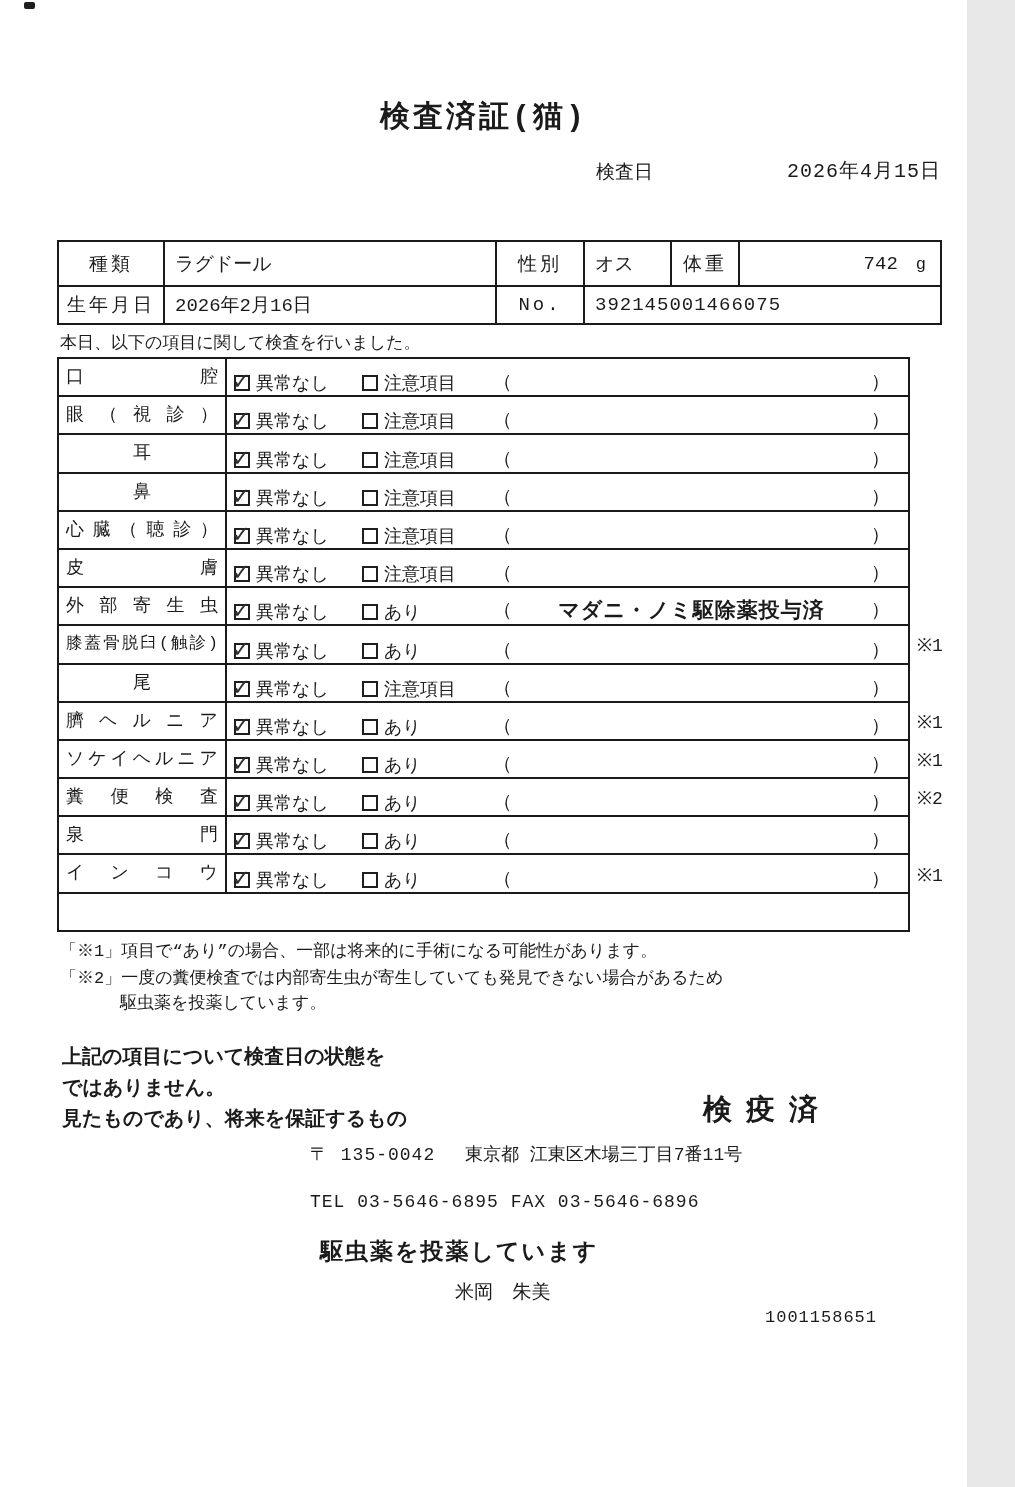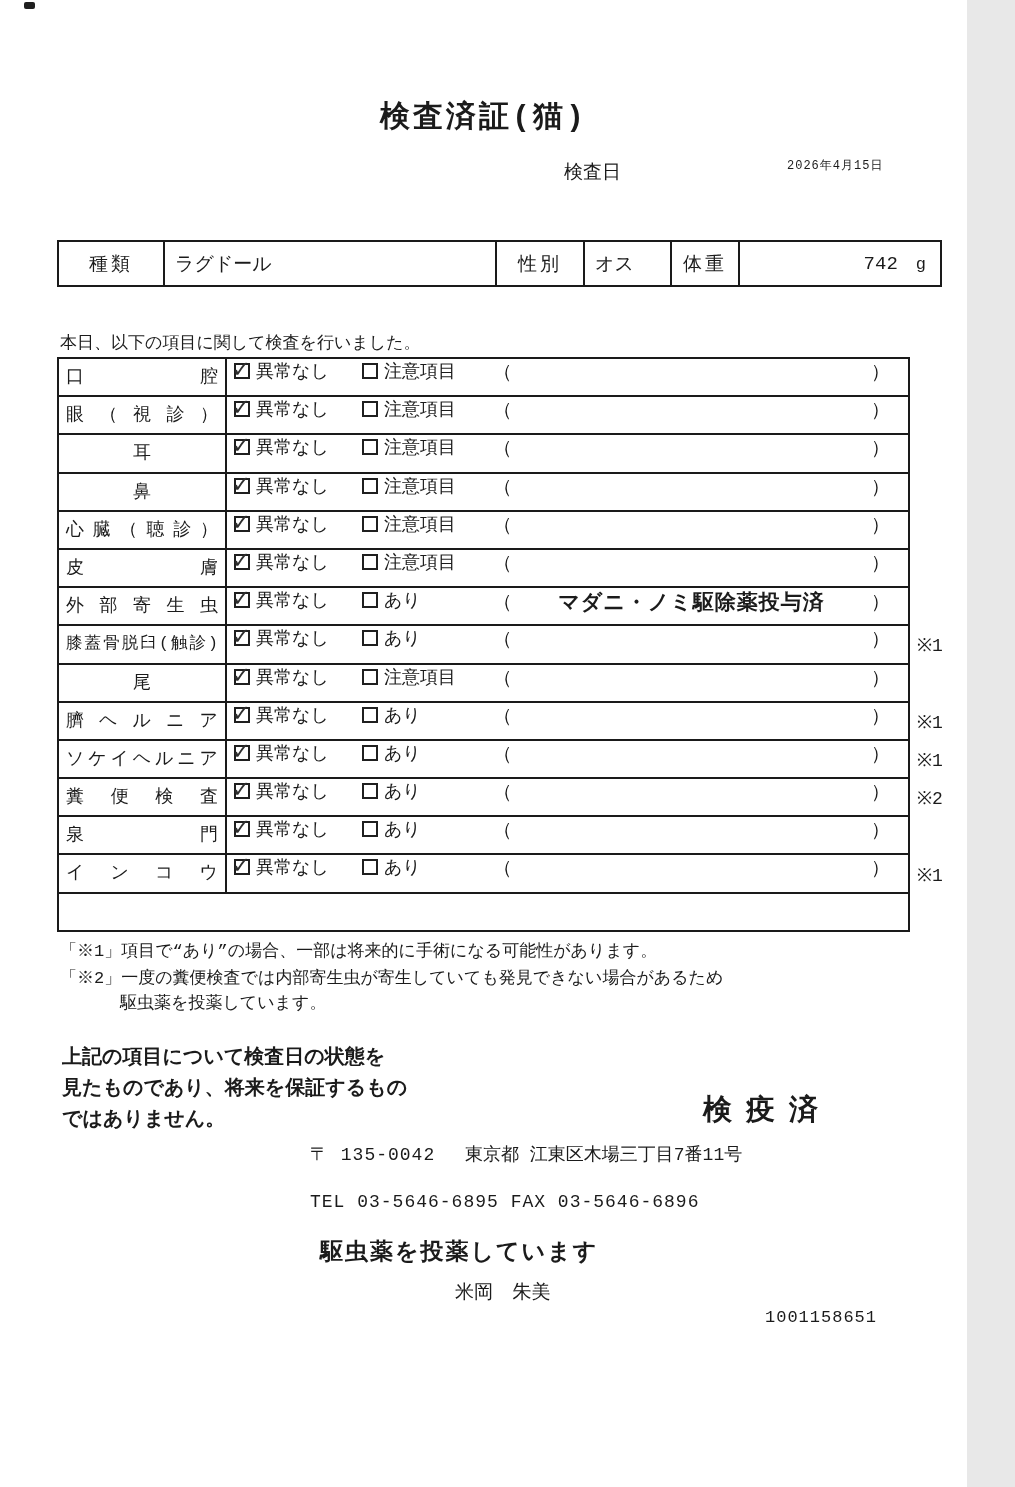--- a/index.html
+++ b/index.html
@@ -7,22 +7,22 @@
   .page {
     position: relative; width: 967px; height: 1487px;
     background: #ffffff; color: #1b1b1b; overflow: hidden;
     font-family: Liberation Mono, monospace;
   }
   .speck { position: absolute; left: 24px; top: 2px; width: 11px; height: 7px; background: #1f1f1f; border-radius: 2px; }
 
   .title { position: absolute; top: 96px; left: 0; width: 100%; text-align: center;
            font-size: 30px; font-weight: 600; letter-spacing: 3px; }
 
-  .insp-date-label { position: absolute; top: 159px; left: 564px; font-size: 19px; }
-  .insp-date-value { position: absolute; top: 157px; left: 787px; font-size: 12px; letter-spacing: 1px; }
+  .insp-date-label { position: absolute; top: 159px; left: 596px; font-size: 19px; }
+  .insp-date-value { position: absolute; top: 157px; left: 787px; font-size: 20px; letter-spacing: 1px; }
 
   table.t { border-collapse: collapse; table-layout: fixed; position: absolute; left: 57px; }
   table.t td { border: 2px solid #1a1a1a; font-size: 19px; overflow: hidden; white-space: nowrap; }
   table.owner { top: 189px; width: 883px; }
   table.owner td { height: 37px; }
   table.pet { top: 240px; width: 883px; padding-left: 28px; }
   table.pet tr.r1 td { height: 45px; }
   table.pet tr.r2 td { height: 38px; }
   td.lab { text-align: center; letter-spacing: 3px; }
   td.val { text-align: left; padding-left: 10px; font-size: 20px; }
@@ -34,21 +34,21 @@
 
   .insp { position: absolute; top: 357px; left: 57px; width: 853px;
           border: 2px solid #1a1a1a; border-bottom: none; }
   .irow { display: flex; height: 38.2px; border-bottom: 2px solid #1a1a1a;
           position: relative; align-items: stretch; }
   .item { width: 168px; border-right: 2px solid #1a1a1a; padding: 0 7px;
           font-size: 18px; line-height: 36px; white-space: nowrap;
           text-align: justify; text-align-last: justify; text-justify: inter-character; }
   .item.center { text-align: center; text-align-last: center; }
   .item.small { font-size: 16.5px; }
-  .content { flex: 1; display: flex; align-items: flex-start; font-size: 18px; }
+  .content { flex: 1; display: flex; align-items: flex-end; font-size: 18px; }
   .g1 { width: 135px; padding-left: 7px; display: flex; align-items: center; }
   .g2 { width: 131px; display: flex; align-items: center; }
   .paren { flex: 1; display: flex; align-items: center; justify-content: space-between;
            margin-right: 18px; font-size: 19px; }
   .ptext { font-size: 21px; font-weight: 600; letter-spacing: 1px; }
   .cb { position: relative; display: inline-block; width: 16px; height: 16px;
         border: 2px solid #1f1f1f; margin-right: 6px; flex: 0 0 auto; }
   .cb.checked::after { content: "✓"; position: absolute; left: -3px; top: -12px;
         font-size: 26px; font-weight: 400; color: #2e2e2e; }
   .rownote { position: absolute; left: 858px; top: 50%; transform: translateY(-50%);
@@ -94,20 +94,26 @@
       </colgroup>
     <tbody>
         <tr class="r1">
       <td class="lab">種類</td>
       <td class="val">ラグドール</td>
       <td class="lab">性別</td>
       <td class="val">オス</td>
       <td class="lab">体重</td>
       <td class="val wt"><span>742</span><span class="unit">g</span></td>
     </tr>
+    <tr class="r2">
+      <td class="lab">生年月日</td>
+      <td class="val">2026年2月16日</td>
+      <td class="lab">No.</td>
+      <td class="val num" colspan="3">392145001466075</td>
+    </tr>
   </tbody>
     </table>
 
   <div class="intro">本日、以下の項目に関して検査を行いました。</div>
 
   <div class="insp">
 
     <div class="irow">
       <div class="item">口腔</div>
       <div class="content">
@@ -394,22 +400,22 @@
     </div>
 
   </div>
 
   <div class="note1">「※1」項目で“あり”の場合、一部は将来的に手術になる可能性があります。</div>
   <div class="note2">「※2」一度の糞便検査では内部寄生虫が寄生していても発見できない場合があるため</div>
   <div class="note3">駆虫薬を投薬しています。</div>
 
   <div class="disclaimer">
     <div>上記の項目について検査日の状態を</div>
+    <div>ではありません。</div>
     <div>見たものであり、将来を保証するもの</div>
-    <div>ではありません。</div>
   </div>
 
   <div class="stamp">検疫済</div>
 
   <div class="postal">〒 135-0042</div>
   <div class="address2">東京都 江東区木場三丁目7番11号</div>
   <div class="tel">TEL 03-5646-6895  FAX 03-5646-6896</div>
   <div class="clinic">駆虫薬を投薬しています</div>
   <div class="vet">米岡 朱美</div>
   <div class="serial">1001158651</div>

